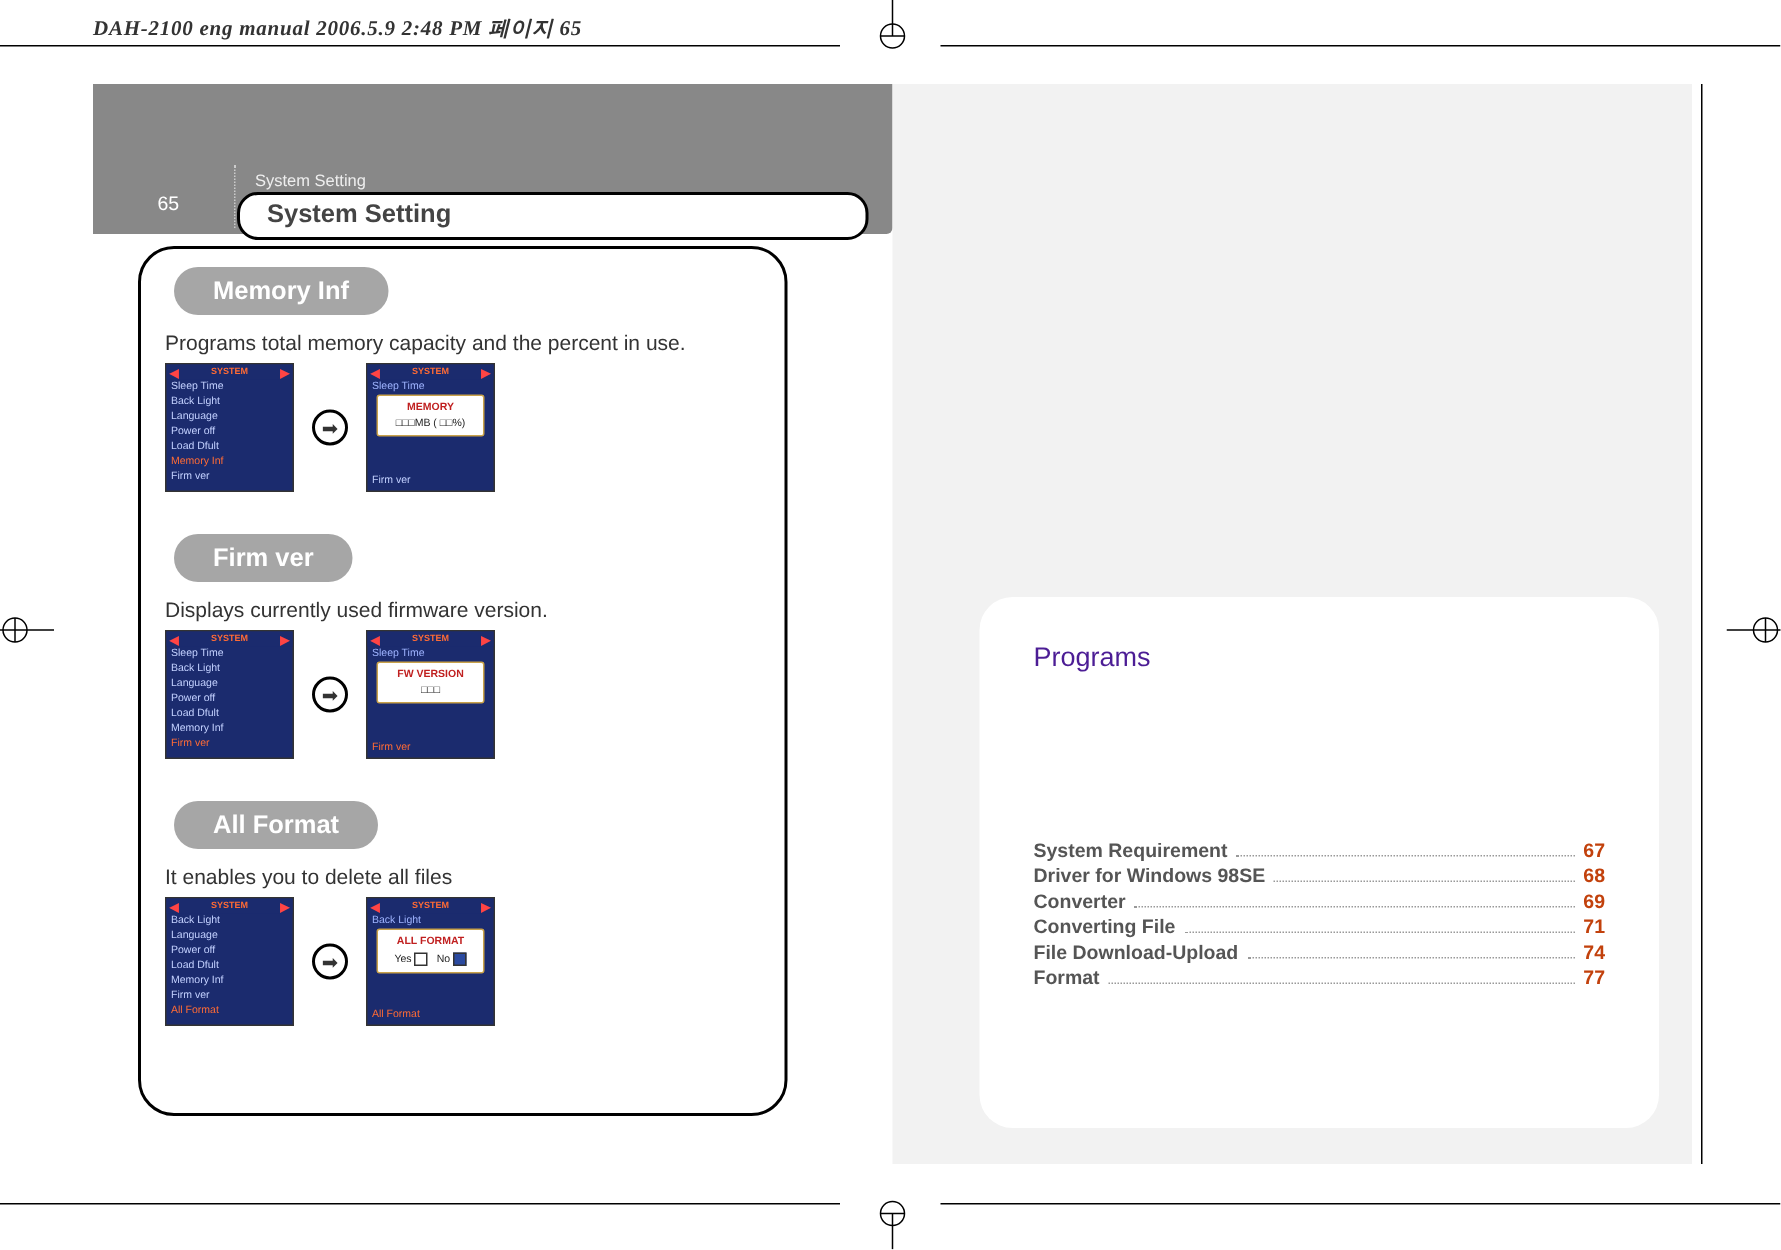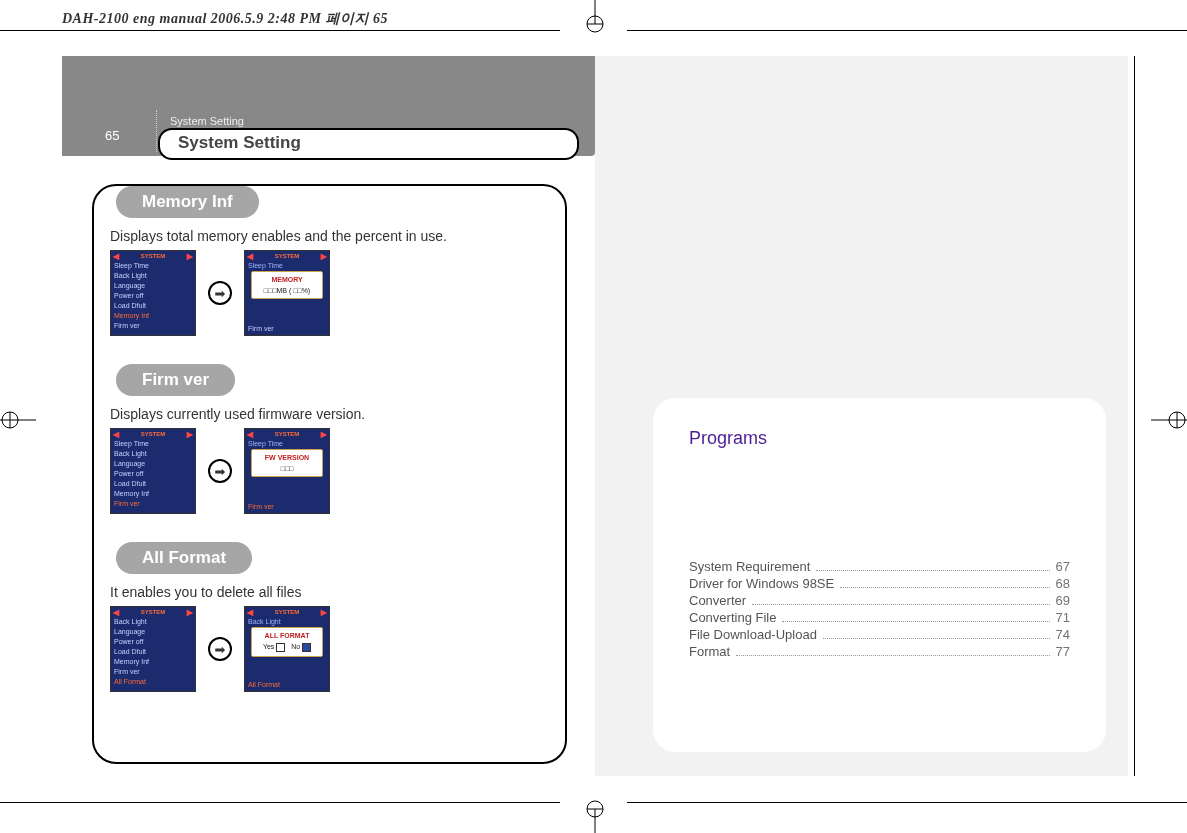--- a/index.html
+++ b/index.html
@@ -107,26 +107,26 @@
   }
   .dots-vert {
     position:absolute;
     left:94px;
     top:54px;
     height:42px;
     border-left:1px dotted #ccc;
   }
   
   .main-box {
-    margin: 28px 0 0 30px;
-    width: 475px;
+    margin: 8px 0 0 30px;
+    width: 433px;
     height: 580px;
     border: 2px solid #000;
     border-radius: 24px;
-    padding: 0 16px;
+    padding: 12px 16px;
     box-sizing: border-box;
   }
   .pill {
     display: inline-block;
     background: #a6a6a6;
     color: #fff;
     font-weight: bold;
     font-size: 17px;
     border-radius: 18px;
     padding: 6px 26px;
@@ -208,29 +208,30 @@
     font-weight: normal;
     color:#4c1d95;
     margin-bottom: 110px;
   }
   .toc-row {
     display:flex;
     align-items: baseline;
     font-size: 13px;
     color:#555;
     margin: 2px 0;
+    font-weight: bold;
   }
   .toc-label { white-space: nowrap; }
   .toc-dots {
     flex: 1;
     border-bottom: 1px dotted #999;
     margin: 0 6px 3px 6px;
     height: 1px;
   }
-  .toc-num { white-space: nowrap; color:#737373; }
+  .toc-num { white-space: nowrap; color:#c2410c; }
   .cb { display:inline-block; width:7px; height:7px; border:1px solid #333; vertical-align:middle; }
 </style>
 </head>
 <body>
 
 <div class="regmark regmark-top">
 <svg width="50" height="36">
       <line x1="25" y1="0" x2="25" y2="24" stroke="#000"></line>
       <circle cx="25" cy="24" r="8" fill="none" stroke="#000"></circle>
       <line x1="17" y1="24" x2="33" y2="24" stroke="#000"></line>
@@ -273,21 +274,21 @@
       <span class="page-num">65</span>
       <span class="dots-vert"></span>
       <span class="bread">System Setting</span>
       <div class="title-tab">System Setting</div>
     </div>
 
     <div class="main-box">
 
       <div class="section">
         <div class="pill">Memory Inf</div>
-        <div class="desc">Displays total memory enables and the percent in use.</div>
+        <div class="desc">Programs total memory capacity and the percent in use.</div>
         <div class="screens-row">
           <div class="screen">
             <div class="titlebar">
                 <span class="arrow">◀</span>
                 <span>SYSTEM</span>
                 <span class="arrow">▶</span>
               </div>
             <div class="item">Sleep Time</div>
             <div class="item">Back Light</div>
             <div class="item">Language</div>

